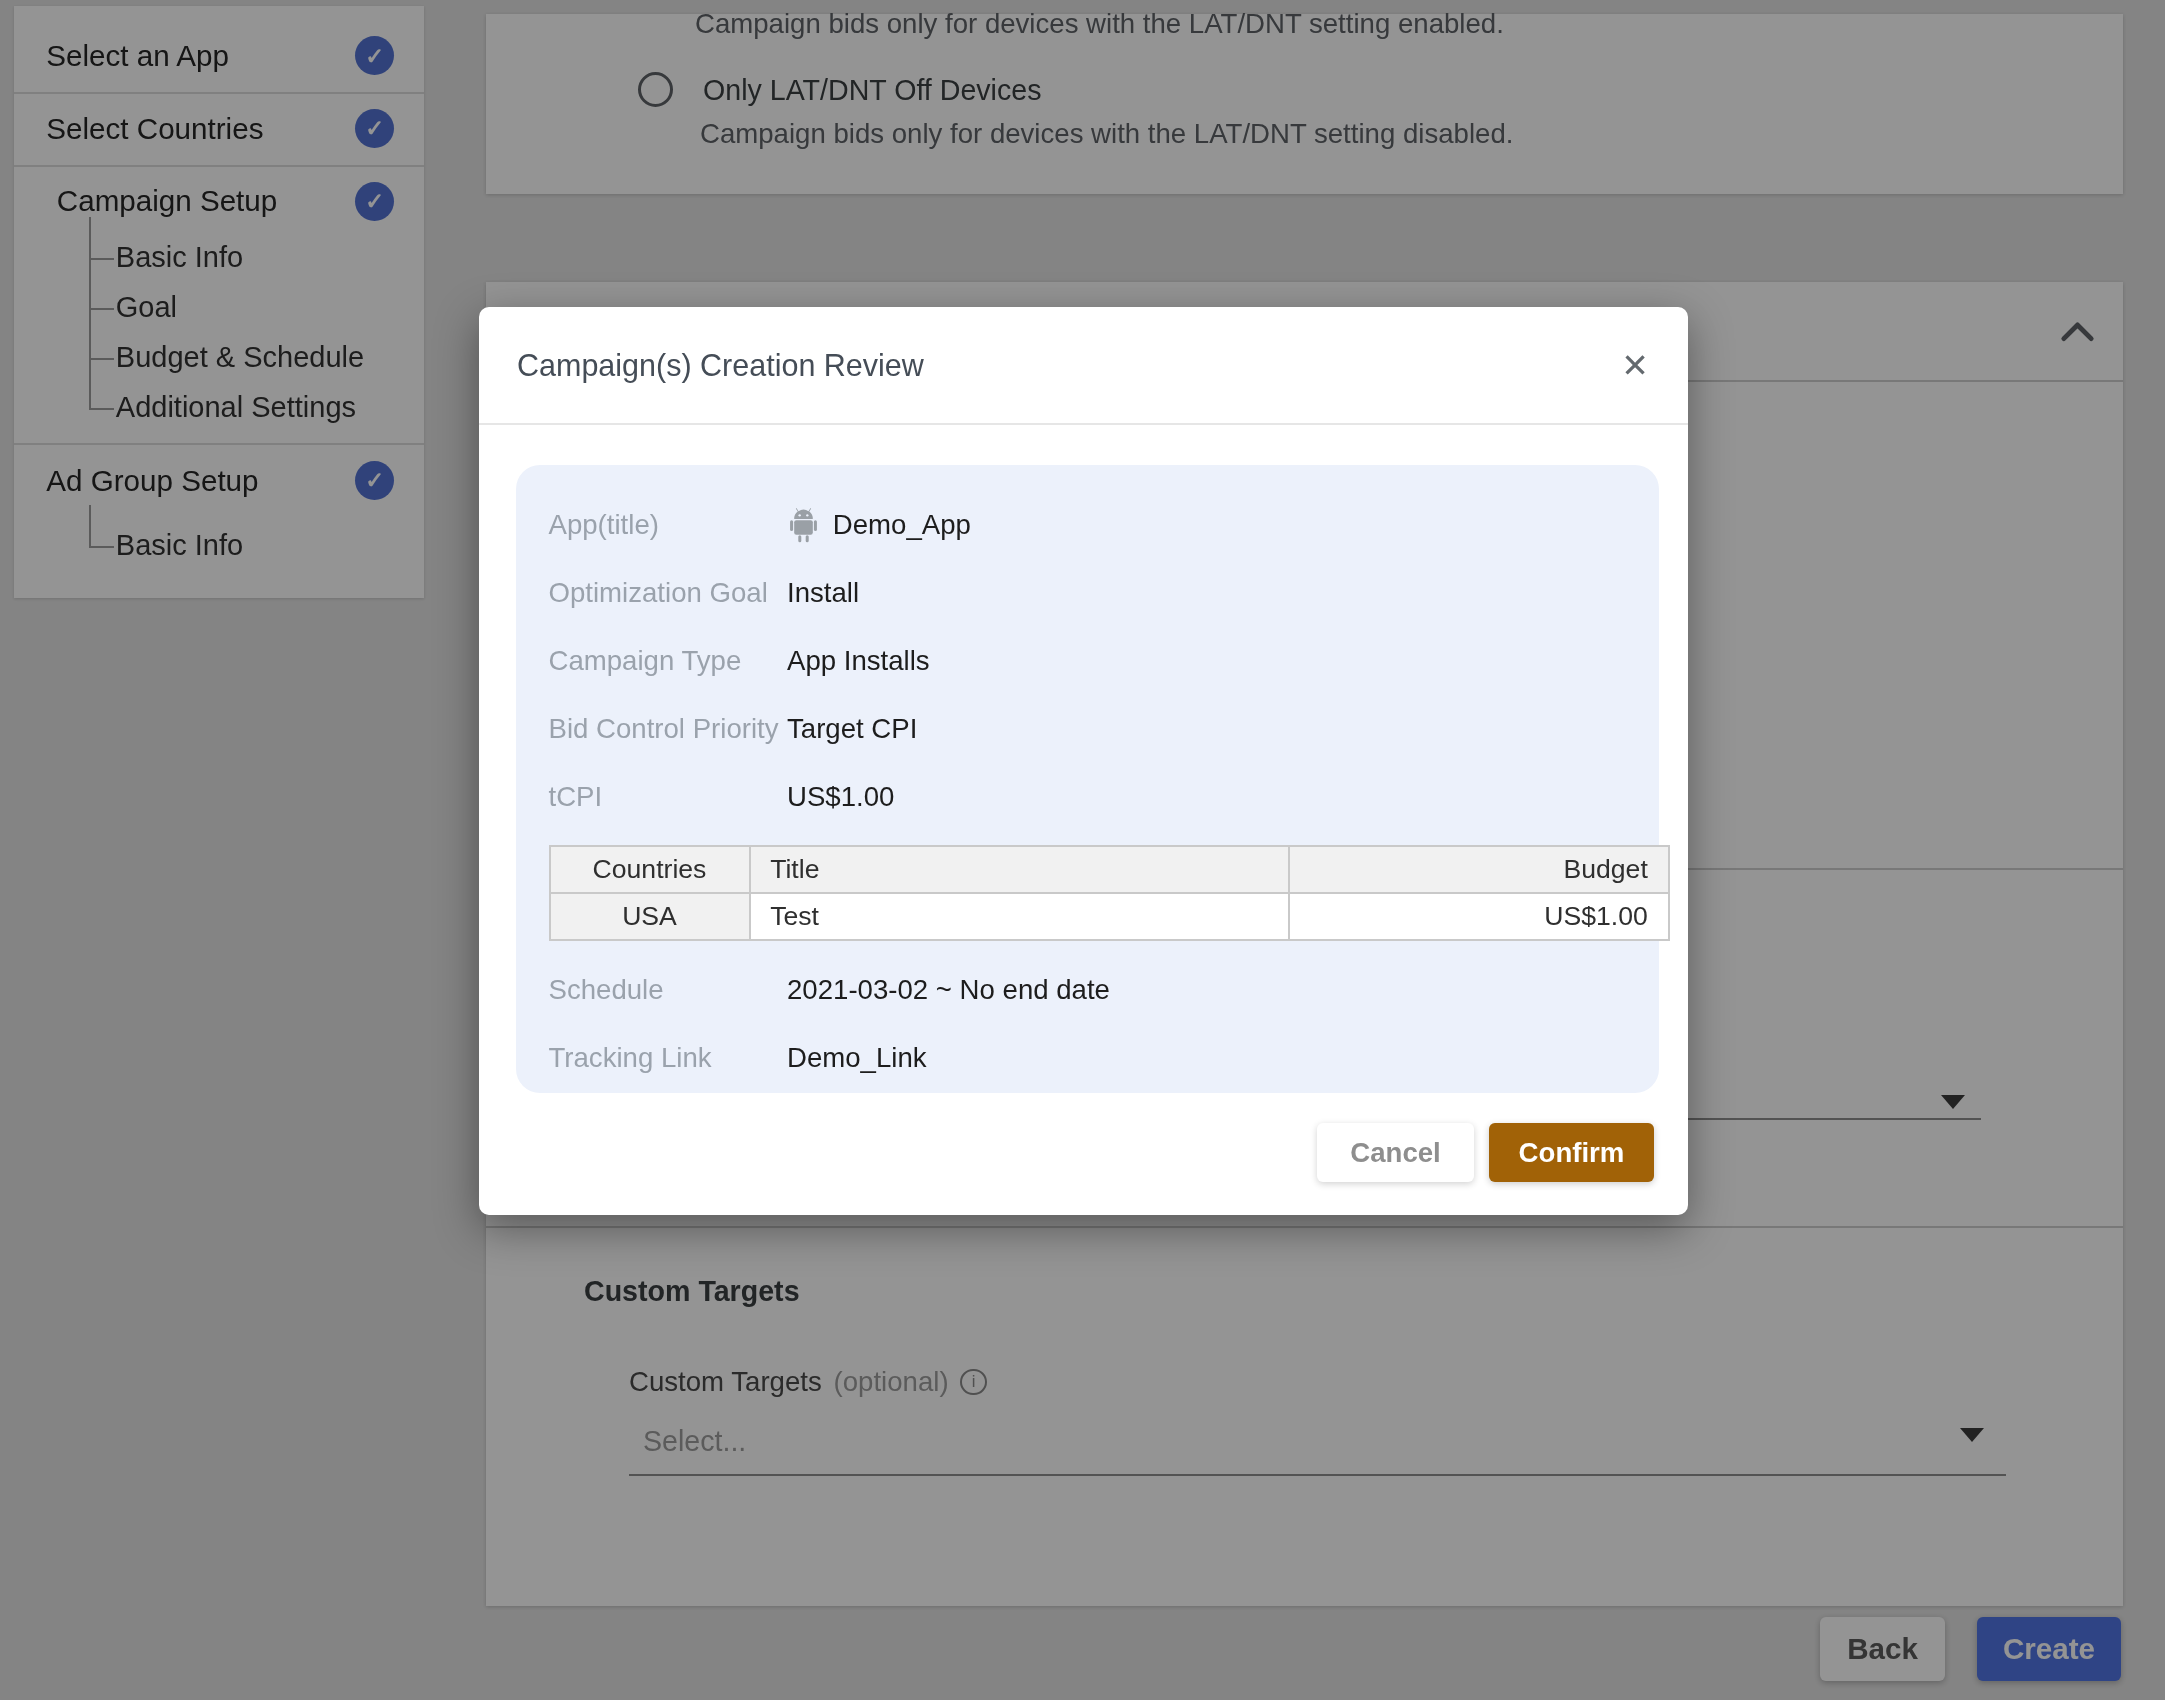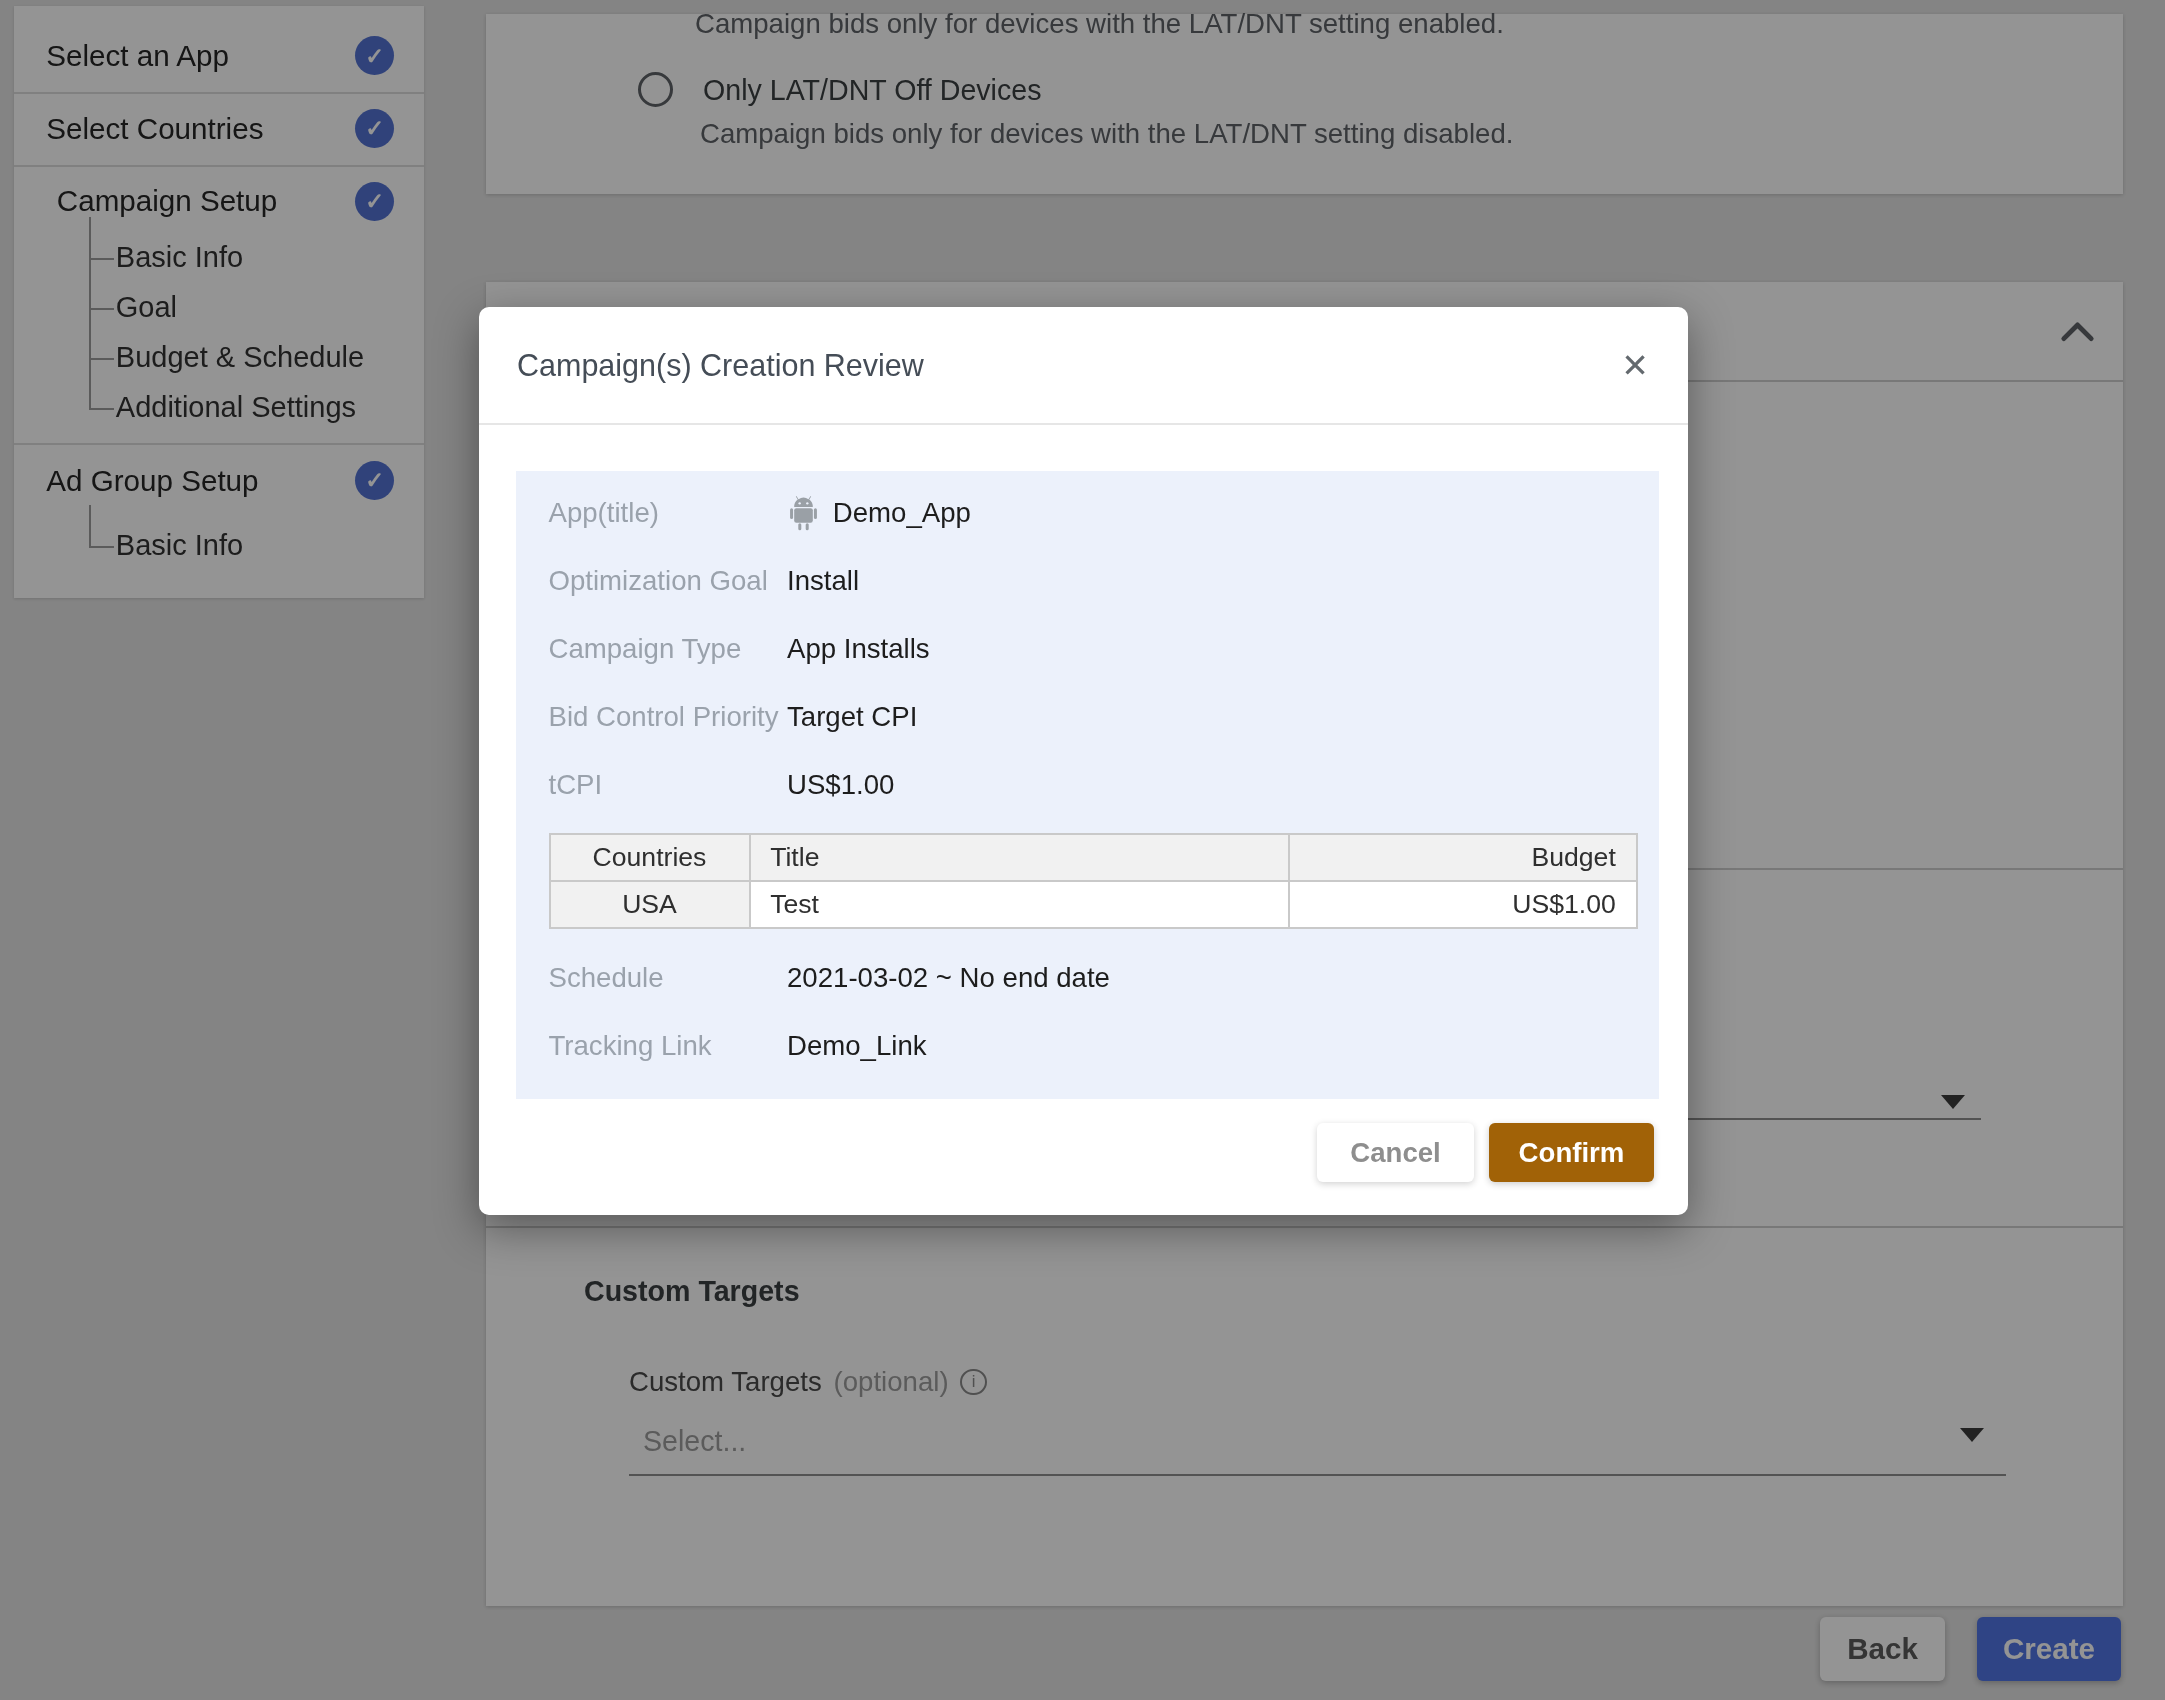--- a/index.html
+++ b/index.html
@@ -64,33 +64,33 @@
 
   
   .overlay{position:absolute;inset:0;background:rgba(0,0,0,0.42);z-index:10;}
   .modal{position:absolute;left:479px;top:307px;width:1209px;height:908px;background:#ffffff;
     border-radius:9.9px;z-index:20;box-shadow:0 13.8px 44px rgba(0,0,0,0.4);}
   .modal-header{position:absolute;left:0;top:0;right:0;height:116px;display:flex;
     align-items:center;justify-content:space-between;padding:0 39px 0 38px;box-sizing:border-box;}
   .modal-title{font-size:30.5px;color:#454d57;}
   .modal-close{font-size:33px;color:#63696e;cursor:pointer;line-height:1;}
   .modal-hr{position:absolute;left:0;top:116px;width:100%;height:2px;background:#e6e6e6;}
-  .info-panel{position:absolute;left:37px;top:164px;width:1143px;height:628px;background:#ecf1fb;
-    box-sizing:border-box;padding-top:8px;}
+  .info-panel{position:absolute;left:37px;top:158px;width:1143px;height:628px;background:#ecf1fb;
+    box-sizing:border-box;padding-top:26px;border-radius:24px;}
   .field-row{display:flex;align-items:center;height:68px;}
   .field-label{width:271px;flex:0 0 auto;padding-left:32.5px;box-sizing:border-box;
     font-size:27.6px;color:#9aa2ac;}
   .field-value{font-size:27.6px;color:#1d1d1d;display:flex;align-items:center;gap:12.8px;}
   .review-table{margin:13.8px 0 0 32.5px;width:1075px;border-collapse:collapse;table-layout:fixed;
     background:#ffffff;}
   .review-table td,.review-table th{border:2px solid #c9c9c9;height:47px;padding:0;
     font-size:26.6px;color:#2f2f2f;font-weight:normal;box-sizing:border-box;}
   .col-countries{width:200px;text-align:center;background:#f1f1f1;}
   .col-title{width:539px;text-align:left;padding-left:19.7px !important;}
-  .col-budget{width:348px;text-align:right;padding-right:19.7px !important;}
+  .col-budget{width:380px;text-align:right;padding-right:19.7px !important;}
   th.col-title,th.col-budget{background:#f1f1f1;}
   .sched{margin-top:14.8px;}
   .modal-btn{position:absolute;top:816px;height:59px;border-radius:5.9px;display:flex;
     align-items:center;justify-content:center;font-size:27.6px;font-weight:bold;cursor:pointer;}
   .btn-cancel{left:838px;width:157px;background:#ffffff;color:#8e8e8e;
     box-shadow:0 2px 7.9px rgba(0,0,0,0.18);}
   .btn-confirm{left:1010px;width:165px;background:#a16207;color:#ffffff;
     box-shadow:0 2px 7.9px rgba(0,0,0,0.2);}
   .android-svg{width:33px;height:37px;flex:0 0 auto;}
 </style>

